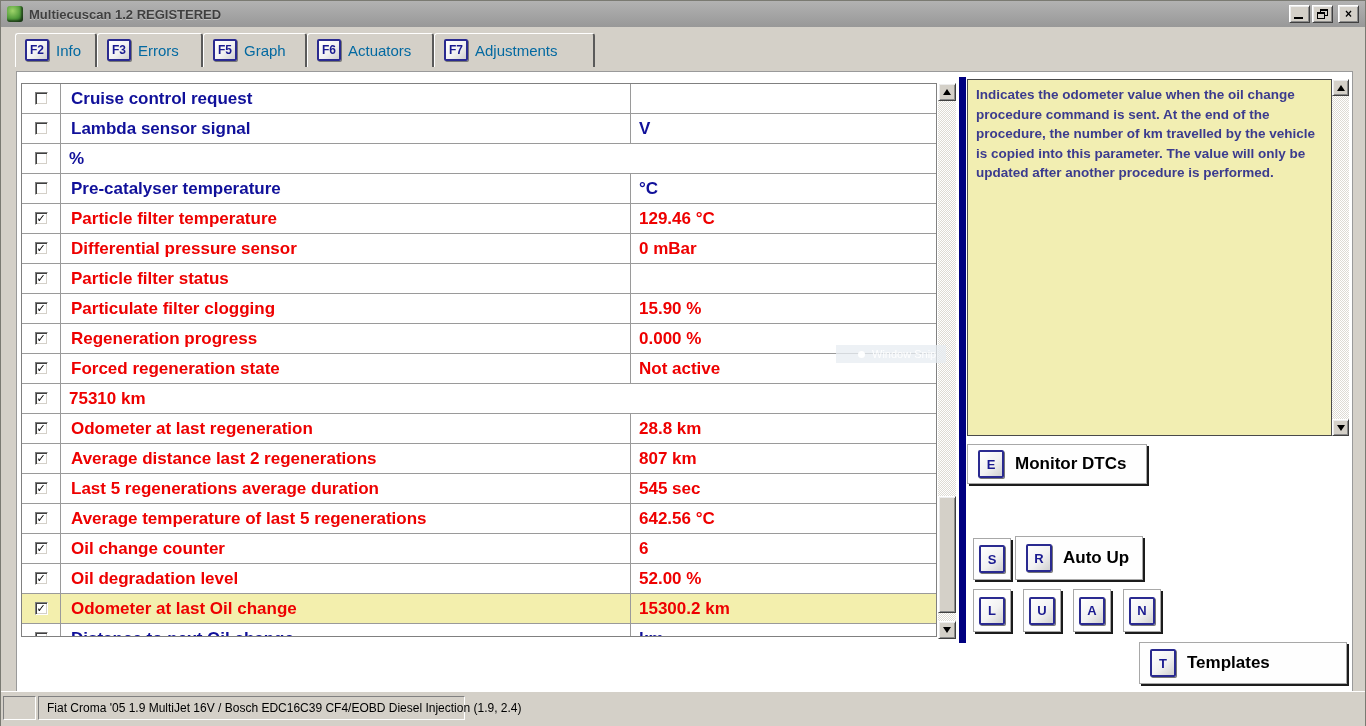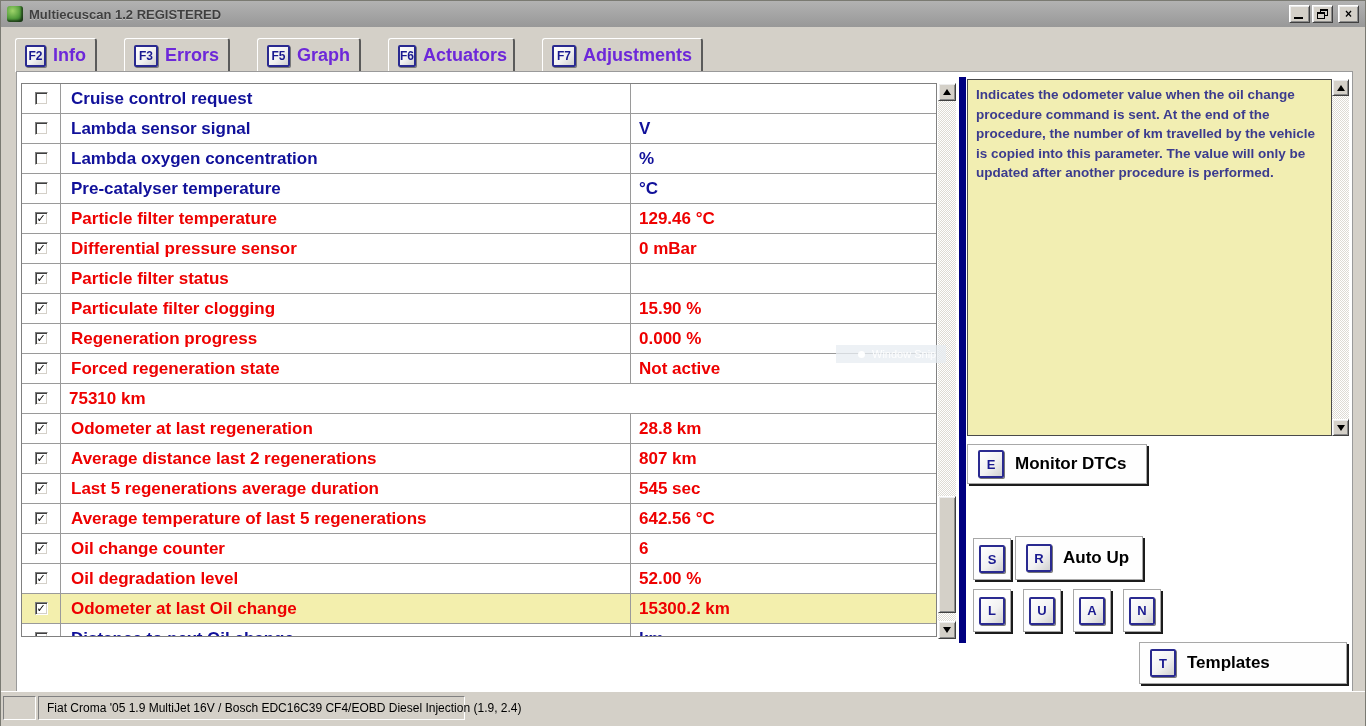--- a/index.html
+++ b/index.html
@@ -21,26 +21,26 @@
     display:flex; align-items:center; justify-content:center; position:relative; font-size:12px; font-weight:bold; color:#000; }
   .win-btn.close { margin-left:3px; }
   .glyph-min { position:absolute; bottom:3px; left:4px; width:9px; height:2px; background:#000; }
   .glyph-restore { position:relative; width:11px; height:10px; }
   .glyph-restore i { position:absolute; display:block; background:#d4d0c8; border:1px solid #000; border-top-width:2px; }
   .glyph-restore i:first-child { right:0; top:0; width:8px; height:7px; }
   .glyph-restore i:last-child { left:0; bottom:0; width:8px; height:7px; }
 
   
   .tabstrip { position:absolute; left:0; top:26px; width:100%; height:45px;
-    display:flex; align-items:flex-end; padding-left:14px;gap:27px; }
+    display:flex; align-items:center; padding-left:14px; }
   .tab { height:34px; background:#d4d0c8; display:flex; align-items:center; padding:0 9px;
     border-left:1px solid #ffffff; border-top:1px solid #ffffff; border-right:2px solid #5a5a5a;
     border-radius:3px 3px 0 0; position:relative; cursor:default; }
   .tab.selected { height:41px; z-index:5; box-shadow:0 2px 0 #d4d0c8; }
-  .tab-label { font-size:18px; font-weight:bold; color:#6d28d9; margin-left:7px; white-space:nowrap; }
+  .tab-label { font-size:15px; font-weight:normal; color:#0369a1; margin-left:7px; white-space:nowrap; }
   .keycap { display:inline-flex; align-items:center; justify-content:center;
     background:linear-gradient(135deg,#ffffff 0%,#f2f2f2 55%,#cfcfcf 100%);
     border:2px solid #2a2a90; border-radius:2px; color:#1a1a90; font-weight:bold;
     box-shadow:1px 1px 0 #777; }
   .tab .keycap { width:24px; height:22px; font-size:12px; }
   .t-info{width:82px;} .t-errors{width:106px;} .t-params{width:149px;}
   .t-graph{width:104px;} .t-actuators{width:127px;} .t-adjust{width:161px;}
 
   
   .content { position:absolute; left:15px; top:70px; width:1337px; height:677px;
@@ -183,21 +183,20 @@
             <div class="pc check">
               <span class="cb"></span>
             </div>
             <div class="pc name navy">Lambda sensor signal</div>
             <div class="pc val navy">V</div>
           </div>
           <div class="prow">
             <div class="pc check">
               <span class="cb"></span>
             </div>
-            <div class="pc name navy">Lambda oxygen concentration</div>
             <div class="pc val navy">%</div>
           </div>
           <div class="prow">
             <div class="pc check">
               <span class="cb"></span>
             </div>
             <div class="pc name navy">Pre-catalyser temperature</div>
             <div class="pc val navy">°C</div>
           </div>
           <div class="prow">

